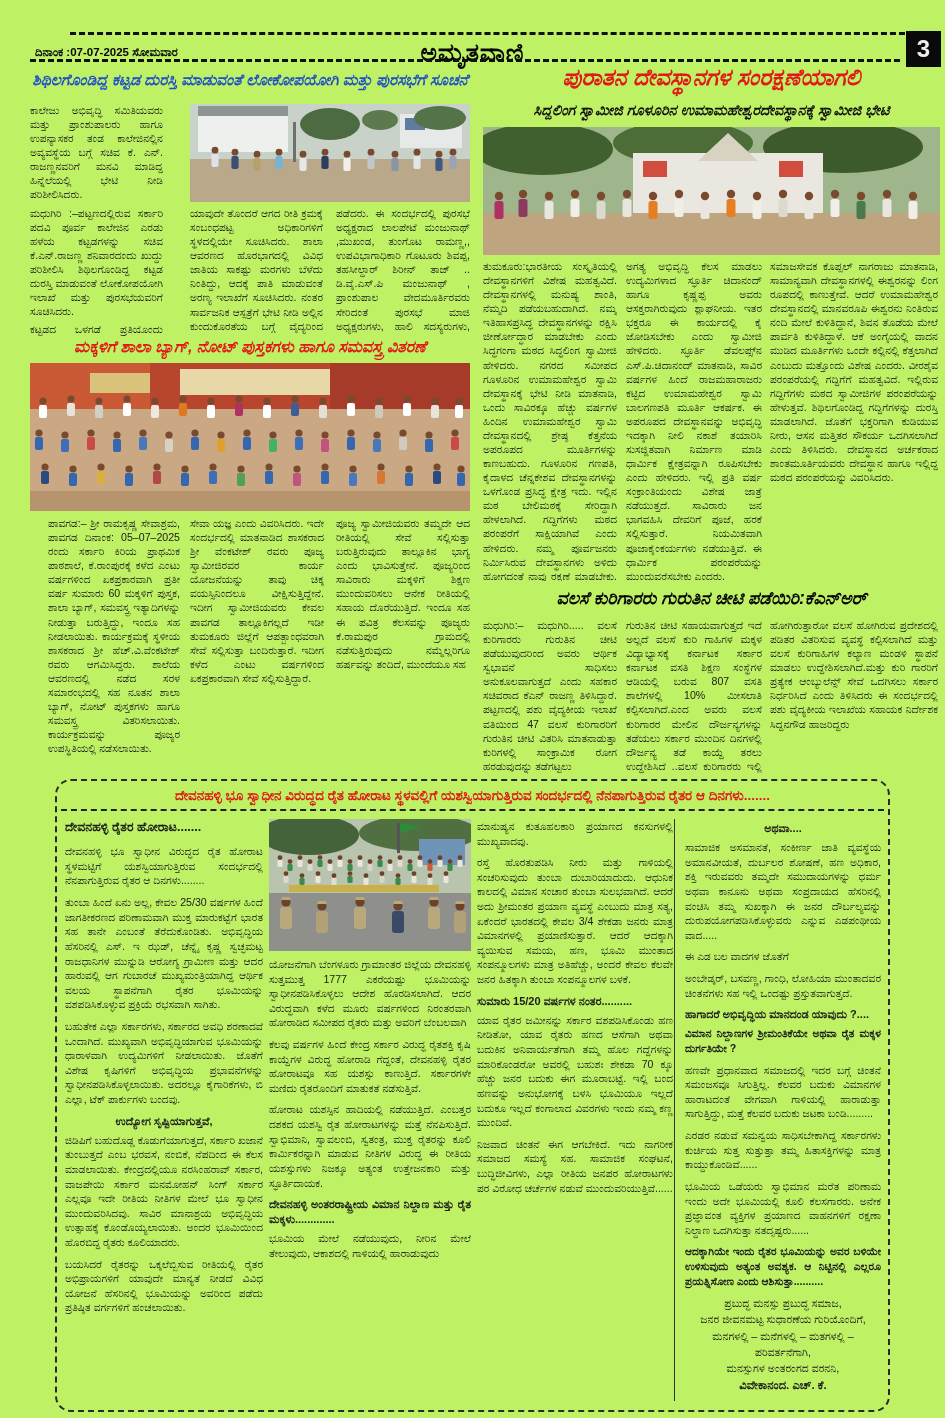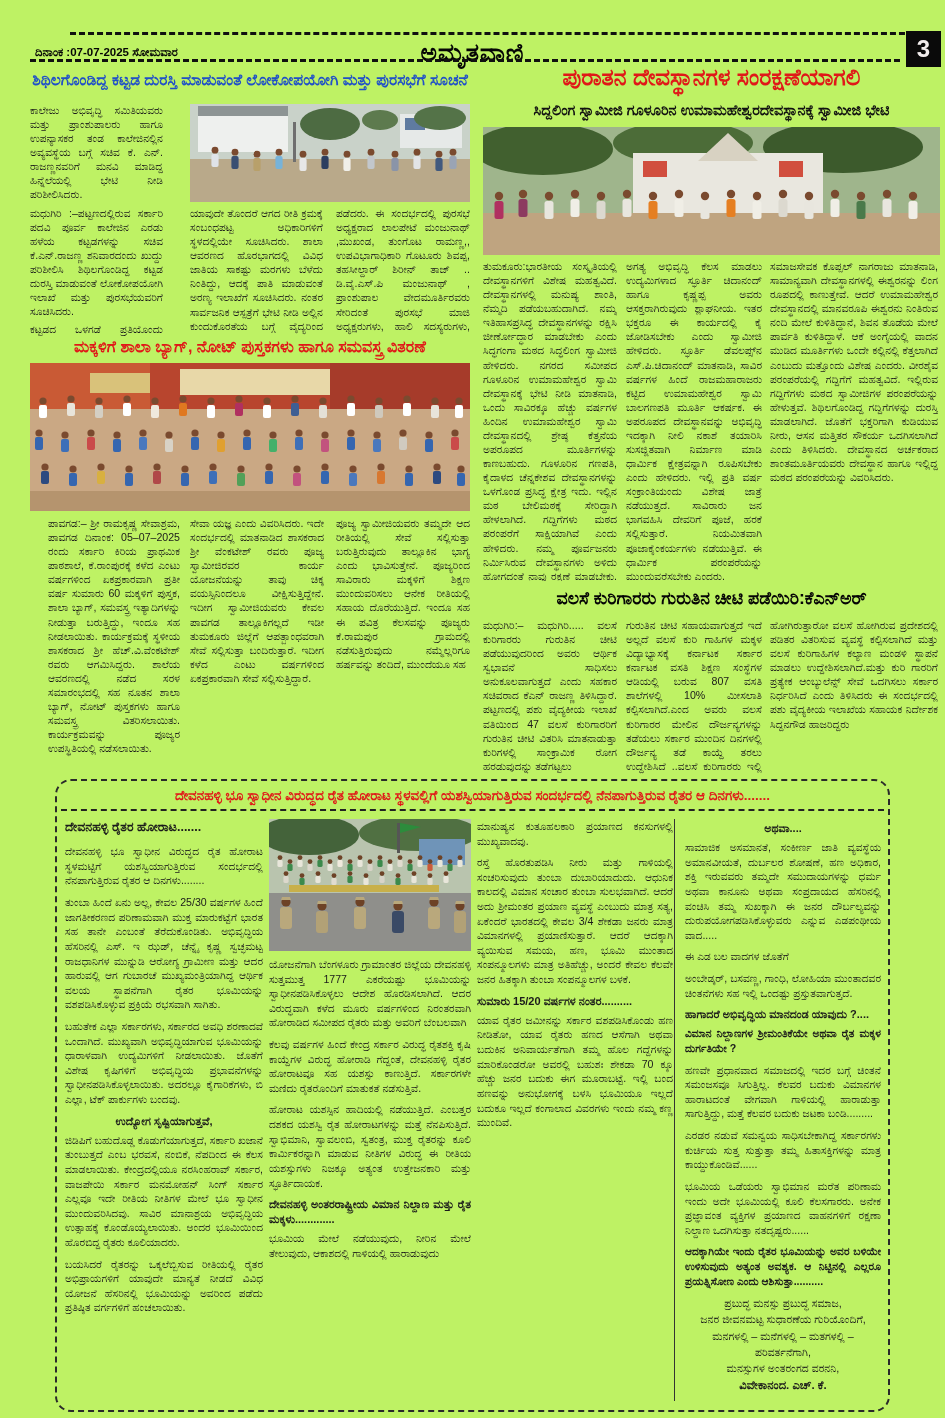--- a/index.html
+++ b/index.html
@@ -3,21 +3,21 @@
 <meta charset="utf-8">
 <style>
   html,body{margin:0;padding:0;background:#9a9a9a;}
   #page{position:relative;width:945px;height:1418px;background:#bef264;overflow:hidden;
         font-family:"Liberation Sans",sans-serif;color:#1a1a1a;}
   .abs{position:absolute;}
   .dash{border-top:3px dashed #101010;height:0;}
   .dash2{border-top:2px dashed #222;height:0;}
   .colbody{font-size:10.6px;line-height:1.33;text-align:justify;overflow:hidden;word-break:break-word;}
   .colbody p{margin:0 0 4px 0;}
-  .hl{font-weight:bold;text-align:center;}
+  .hl{font-weight:bold;text-align:center;font-style:italic;}
   .blue{color:#2050c8;}
   .red{color:#e01818;}
   .masthead{font-weight:bold;font-size:25px;text-align:center;letter-spacing:1px;color:#050505;}
   .datebox{font-size:11.5px;font-weight:bold;color:#050505;}
   .pagenum{background:#0a0a0a;color:#f2eded;font-weight:bold;font-size:24px;
            display:flex;align-items:center;justify-content:center;}
   .photo{display:block;background:#d8d2c4;}
   .feature{border:2.5px dashed #2a2a2a;border-radius:16px;}
   .feature .banner{font-weight:bold;font-size:13.5px;text-align:center;padding:7px 14px 5px 14px;}
   .fcol{font-size:10.6px;line-height:1.38;text-align:justify;overflow:hidden;word-break:break-word;}
@@ -303,20 +303,21 @@
       <p>ಹೋರಾಟ ಯಶಸ್ಸಿನ ಹಾದಿಯಲ್ಲಿ ನಡೆಯುತ್ತಿದೆ. ಎಂಬತ್ತರ ದಶಕದ ಯಶಸ್ವಿ ರೈತ ಹೋರಾಟಗಳನ್ನು ಮತ್ತೆ ನೆನಪಿಸುತ್ತಿದೆ. ಸ್ವಾಭಿಮಾನಿ, ಸ್ವಾವಲಂಬಿ, ಸ್ವತಂತ್ರ, ಮುಕ್ತ ರೈತರನ್ನು ಕೂಲಿ ಕಾರ್ಮಿಕರನ್ನಾಗಿ ಮಾಡುವ ನೀತಿಗಳ ವಿರುದ್ಧ ಈ ರೀತಿಯ ಯಶಸ್ಸುಗಳು ನಿಜಕ್ಕೂ ಅತ್ಯಂತ ಉತ್ತೇಜನಕಾರಿ ಮತ್ತು ಸ್ಫೂರ್ತಿದಾಯಕ.</p>
       <div class="fheadL">ದೇವನಹಳ್ಳಿ ಅಂತರರಾಷ್ಟ್ರೀಯ ವಿಮಾನ ನಿಲ್ದಾಣ ಮತ್ತು ರೈತ ಮಕ್ಕಳು.............</div>
       <p>ಭೂಮಿಯ ಮೇಲೆ ನಡೆಯುವುದು, ನೀರಿನ ಮೇಲೆ ತೇಲುವುದು, ಆಕಾಶದಲ್ಲಿ ಗಾಳಿಯಲ್ಲಿ ಹಾರಾಡುವುದು</p>
     </div>
 
     <div class="fcol abs" style="left:420px;top:38px;width:196px;height:582px;">
       <p>ಮಾನುಷ್ಯನ ಕುತೂಹಲಕಾರಿ ಪ್ರಯಾಣದ ಕನಸುಗಳಲ್ಲಿ ಮುಖ್ಯವಾದವು.</p>
       <p>ರಸ್ತೆ ಹೊರತುಪಡಿಸಿ ನೀರು ಮತ್ತು ಗಾಳಿಯಲ್ಲಿ ಸಂಚರಿಸುವುದು ತುಂಬಾ ದುಬಾರಿಯಾದುದು. ಆಧುನಿಕ ಕಾಲದಲ್ಲಿ ವಿಮಾನ ಸಂಚಾರ ತುಂಬಾ ಸುಲಭವಾಗಿದೆ. ಆದರೆ ಅದು ಶ್ರೀಮಂತರ ಪ್ರಯಾಣ ವ್ಯವಸ್ಥೆ ಎಂಬುದು ಮಾತ್ರ ಸತ್ಯ, ಏಕೆಂದರೆ ಭಾರತದಲ್ಲಿ ಕೇವಲ 3/4 ಶೇಕಡಾ ಜನರು ಮಾತ್ರ ವಿಮಾನಗಳಲ್ಲಿ ಪ್ರಯಾಣಿಸುತ್ತಾರೆ. ಆದರೆ ಆದಕ್ಕಾಗಿ ವ್ಯಯಿಸುವ ಸಮಯ, ಹಣ, ಭೂಮಿ ಮುಂತಾದ ಸಂಪನ್ಮೂಲಗಳು ಮಾತ್ರ ಅತಿಹೆಚ್ಚು, ಅಂದರೆ ಕೇವಲ ಕೆಲವೇ ಜನರ ಹಿತಕ್ಕಾಗಿ ತುಂಬಾ ಸಂಪನ್ಮೂಲಗಳ ಬಳಕೆ.</p>
       <div class="fheadL">ಸುಮಾರು 15/20 ವರ್ಷಗಳ ನಂತರ..........</div>
       <p>ಯಾವ ರೈತರ ಜಮೀನನ್ನು ಸರ್ಕಾರ ವಶಪಡಿಸಿಕೊಂಡು ಹಣ ನೀಡಿತೋ, ಯಾವ ರೈತರು ಹಣದ ಆಸೆಗಾಗಿ ಅಥವಾ ಬದುಕಿನ ಅನಿವಾರ್ಯತೆಗಾಗಿ ತಮ್ಮ ಹೊಲ ಗದ್ದೆಗಳನ್ನು ಮಾರಿಕೊಂಡರೋ ಅವರಲ್ಲಿ ಬಹುಶಃ ಶೇಕಡಾ 70 ಕ್ಕೂ ಹೆಚ್ಚು ಜನರ ಬದುಕು ಈಗ ಮೂರಾಬಟ್ಟೆ. ಇಲ್ಲಿ ಬಂದ ಹಣವನ್ನು ಅನುಭೋಗಕ್ಕೆ ಬಳಸಿ ಭೂಮಿಯೂ ಇಲ್ಲದೆ ಬದುಕೂ ಇಲ್ಲದೆ ಕಂಗಾಲಾದ ವಿವರಗಳು ಇಂದು ನಮ್ಮ ಕಣ್ಣ ಮುಂದಿವೆ.</p>
+      <p>ನಿಜವಾದ ಚಿಂತನೆ ಈಗ ಆಗಬೇಕಿದೆ. ಇದು ನಾಗರೀಕ ಸಮಾಜದ ಸಮಸ್ಯೆ ಸಹ. ಸಾಮಾಜಿಕ ಸಂಘಟನೆ, ಬುದ್ಧಿಜೀವಿಗಳು, ಎಲ್ಲಾ ರೀತಿಯ ಜನಪರ ಹೋರಾಟಗಳು ಪರ ವಿರೋಧ ಚರ್ಚೆಗಳ ನಡುವೆ ಮುಂದುವರಿಯುತ್ತಿವೆ......</p>
     </div>
 
     <div class="fcol abs vrule" style="left:617px;top:38px;width:196px;height:582px;padding-left:10px;">
       <div class="fhead2">ಅಥವಾ....</div>
       <p>ಸಾಮಾಜಿಕ ಅಸಮಾನತೆ, ಸಂಕೀರ್ಣ ಜಾತಿ ವ್ಯವಸ್ಥೆಯ ಅಮಾನವೀಯತೆ, ದುರ್ಬಲರ ಶೋಷಣೆ, ಹಣ ಅಧಿಕಾರ, ಶಕ್ತಿ ಇರುವವರು ತಮ್ಮದೇ ಸಮುದಾಯಗಳನ್ನು ಧರ್ಮ ಅಥವಾ ಕಾನೂನು ಅಥವಾ ಸಂಪ್ರದಾಯದ ಹೆಸರಿನಲ್ಲಿ ವಂಚಿಸಿ ತಮ್ಮ ಸುಖಕ್ಕಾಗಿ ಈ ಜನರ ದೌರ್ಬಲ್ಯವನ್ನು ದುರುಪಯೋಗಪಡಿಸಿಕೊಳ್ಳುವರು ಎನ್ನುವ ಎಡಪಂಥೀಯ ವಾದ.....</p>
       <p>ಈ ಎಡ ಬಲ ವಾದಗಳ ಜೊತೆಗೆ</p>
       <p>ಅಂಬೇಡ್ಕರ್, ಬಸವಣ್ಣ, ಗಾಂಧಿ, ಲೋಹಿಯಾ ಮುಂತಾದವರ ಚಿಂತನೆಗಳು ಸಹ ಇಲ್ಲಿ ಒಂದಷ್ಟು ಪ್ರಸ್ತುತವಾಗುತ್ತದೆ.</p>
       <div class="fheadL">ಹಾಗಾದರೆ ಅಭಿವೃದ್ಧಿಯ ಮಾನದಂಡ ಯಾವುದು ?....</div>
       <p class="bold">ವಿಮಾನ ನಿಲ್ದಾಣಗಳ ಶ್ರೀಮಂತಿಕೆಯೇ ಅಥವಾ ರೈತ ಮಕ್ಕಳ ದುರ್ಗತಿಯೇ ?</p>
       <p>ಹಣವೇ ಪ್ರಧಾನವಾದ ಸಮಾಜದಲ್ಲಿ ಇದರ ಬಗ್ಗೆ ಚಿಂತನೆ ಸಮಂಜಸವೂ ಸಿಗುತ್ತಿಲ್ಲ. ಕೆಲವರ ಬದುಕು ವಿಮಾನಗಳ ಹಾರಾಟದಂತೆ ವೇಗವಾಗಿ ಗಾಳಿಯಲ್ಲಿ ಹಾರಾಡುತ್ತಾ ಸಾಗುತ್ತಿದ್ದು, ಮತ್ತೆ ಕೆಲವರ ಬದುಕು ಜಟಕಾ ಬಂಡಿ.........</p>

